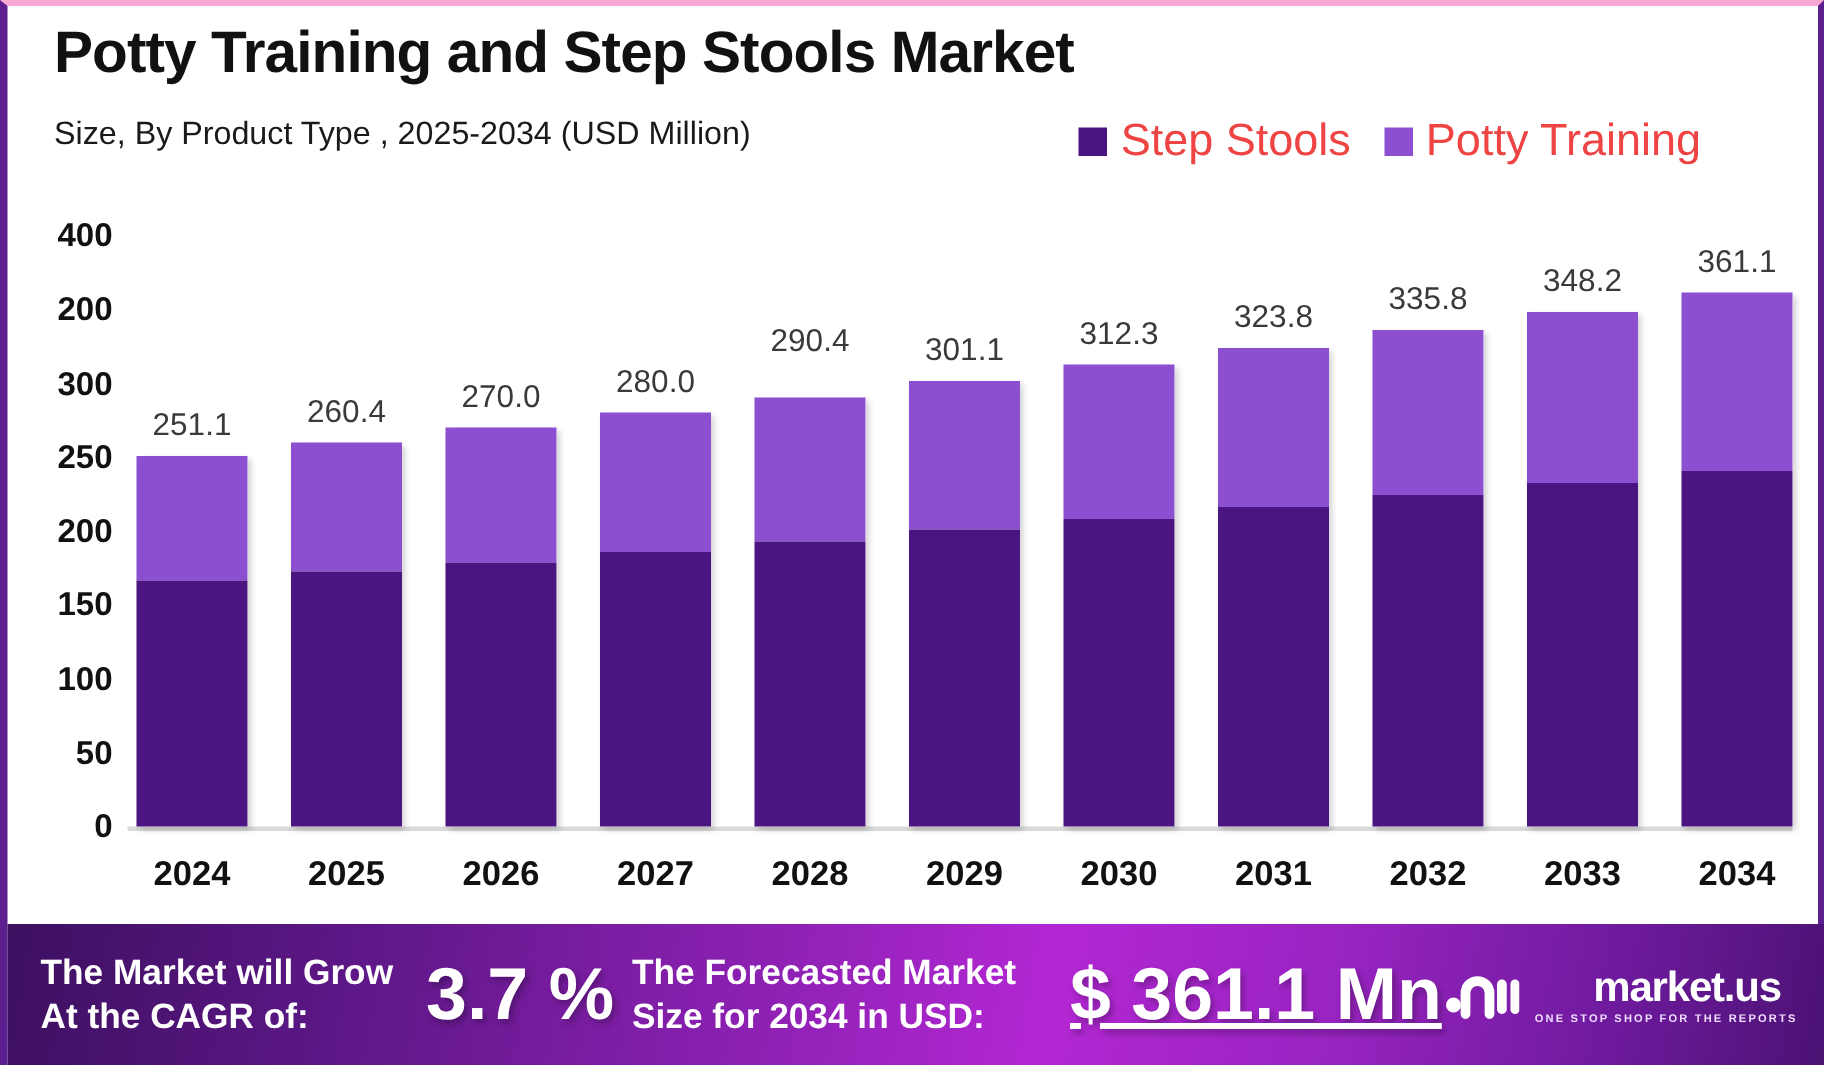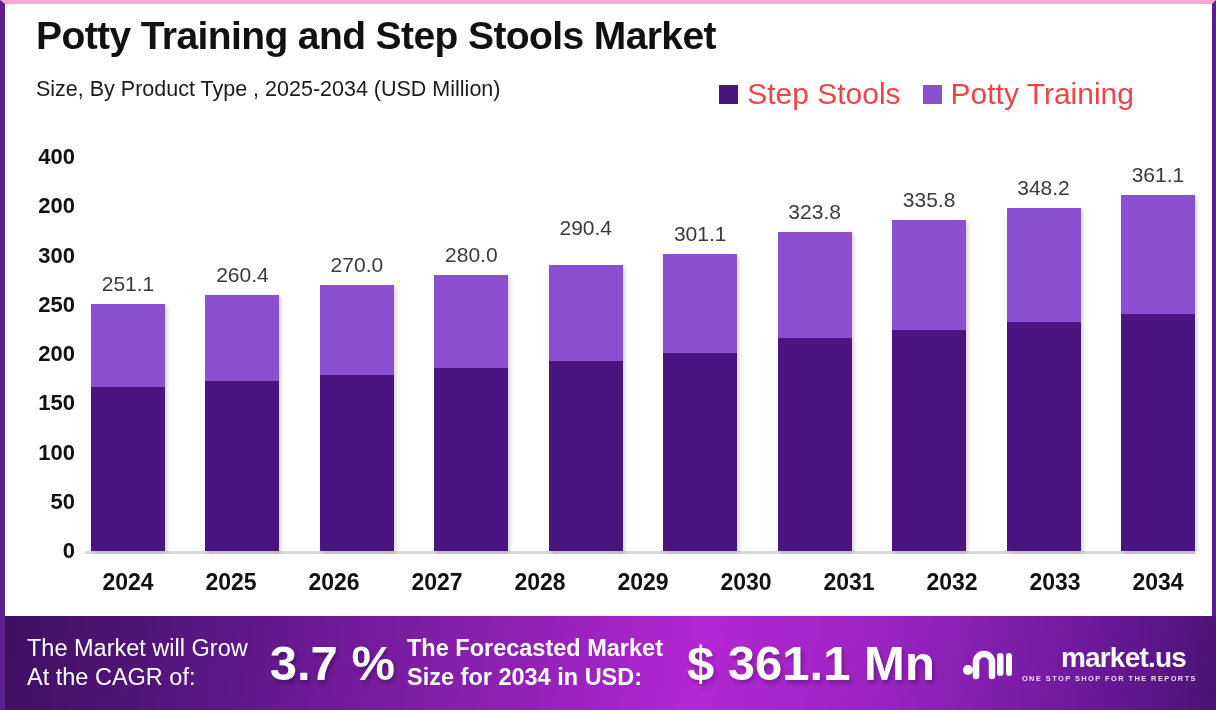--- a/index.html
+++ b/index.html
@@ -81,33 +81,33 @@
 
   
   .banner {
     position:absolute; left:0; bottom:0; width:1216px; height:94px;
     background:linear-gradient(100deg,#3d1060 0%,#5b1785 18%,#8e21b4 42%,#b327d3 57%,#9a24c2 72%,#6d1a9c 88%,#4a1272 100%);
     display:flex; align-items:center;
     overflow:hidden;
   }
   .bn-cagr-text {
     margin-left:22px; color:#ffffff; font-size:23.5px;
-    font-weight:normal; line-height:1.22; white-space:nowrap;
+    font-weight:bold; line-height:1.22; white-space:nowrap;
   }
   .bn-cagr-value {
     margin-left:22px; color:#ffffff; font-size:49px; font-weight:bold;
     white-space:nowrap; text-shadow:2px 3px 4px rgba(0,0,0,0.28);
   }
   .bn-fore-text {
     margin-left:12px; color:#ffffff; font-size:23.5px;
     font-weight:bold; line-height:1.22; white-space:nowrap;
   }
   .bn-fore-value {
-    margin-left:24px; color:#ffffff; font-size:49px; font-weight:bold;
-    white-space:nowrap; text-shadow:2px 3px 4px rgba(0,0,0,0.28);
+    margin-left:36px; color:#ffffff; font-size:49px; font-weight:bold;
+    white-space:nowrap; text-shadow:2px 3px 4px rgba(0,0,0,0.28);text-decoration:underline;
   }
   .bn-logo {
     margin-left:auto; margin-right:24px;
     display:flex; align-items:center; gap:10px;
   }
   .logo-mark { width:52px; height:34px; display:block; }
   .logo-text { display:flex; flex-direction:column; line-height:1; }
   .logo-name {
     color:#ffffff; font-size:28px; font-weight:bold; letter-spacing:-0.8px;margin-left:39px;
   }
@@ -184,20 +184,27 @@
           <div class="bar-stack" style="height: 286.044px;">
             <div class="seg-top" style="background: rgb(139, 79, 208); height: 95.8405px;"></div>
             <div class="seg-bot" style="background: rgb(74, 21, 128); height: 190.203px;"></div>
           </div>
         </div>
         <div class="bar-col">
           <div class="bar-label" style="bottom: 304.584px;">301.1</div>
           <div class="bar-stack" style="height: 296.584px;">
             <div class="seg-top" style="background: rgb(139, 79, 208); height: 98.7955px;"></div>
             <div class="seg-bot" style="background: rgb(74, 21, 128); height: 197.788px;"></div>
+          </div>
+        </div>
+        <div class="bar-col">
+          <div class="bar-label" style="bottom: 315.615px;">312.3</div>
+          <div class="bar-stack" style="height: 307.615px;">
+            <div class="seg-top" style="background: rgb(139, 79, 208); height: 102.144px;"></div>
+            <div class="seg-bot" style="background: rgb(74, 21, 128); height: 205.471px;"></div>
           </div>
         </div>
         <div class="bar-col">
           <div class="bar-label" style="bottom: 326.943px;">323.8</div>
           <div class="bar-stack" style="height: 318.943px;">
             <div class="seg-top" style="background: rgb(139, 79, 208); height: 105.986px;"></div>
             <div class="seg-bot" style="background: rgb(74, 21, 128); height: 212.957px;"></div>
           </div>
         </div>
         <div class="bar-col">

